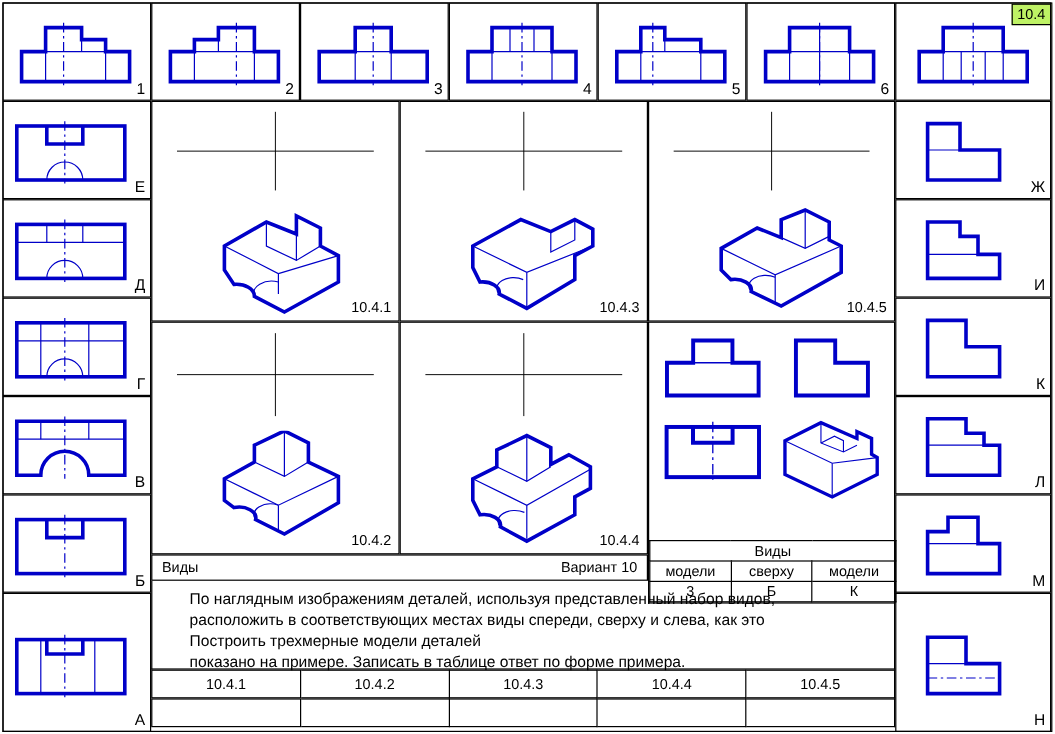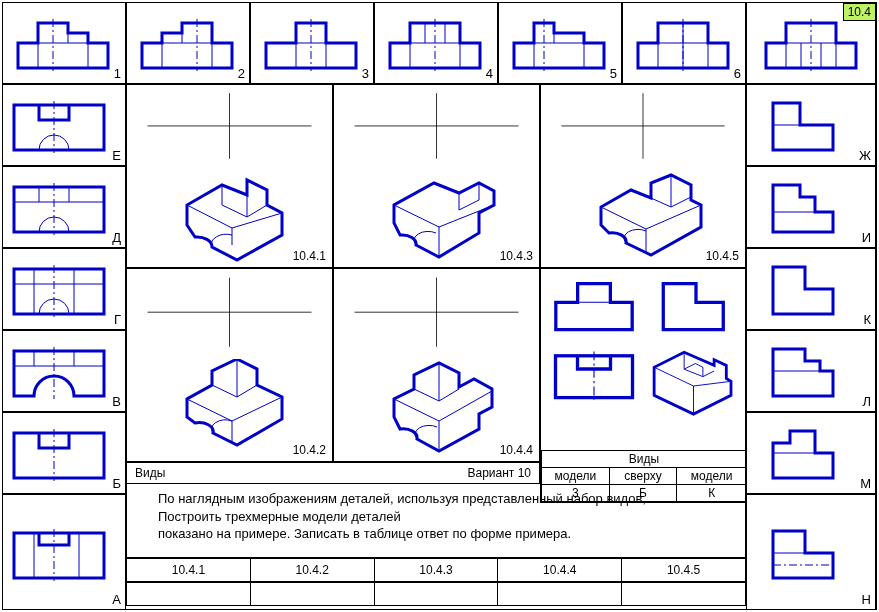--- a/index.html
+++ b/index.html
@@ -344,20 +344,21 @@
     </table>
 </div>
 
 <div class="cell" style="left:126px; top:462px; width:414px; height:22px;">
   <span class="lblsm" style="left:8px; top:3px;">Виды</span>
   <span class="lblsm" style="right:8px; top:3px;">Вариант  10</span>
 </div>
 
 <div class="text-block" style="left:132px; top:490px; width:610px;">
   <div>По наглядным изображениям деталей, используя представленный набор видов,</div>
+  <div>расположить в соответствующих местах виды спереди, сверху и слева, как это</div>
   <div>Построить трехмерные модели деталей</div>
   <div>показано на примере. Записать в таблице ответ по форме  примера.</div>
 </div>
 <div class="cell" style="left:126px; top:484px; width:620px; height:74px; border-top:none;"></div>
 
 <div class="bottom-row" style="left:126px; top:558px; width:620px;">
   <div>10.4.1</div>
   <div>10.4.2</div>
   <div>10.4.3</div>
   <div>10.4.4</div>

